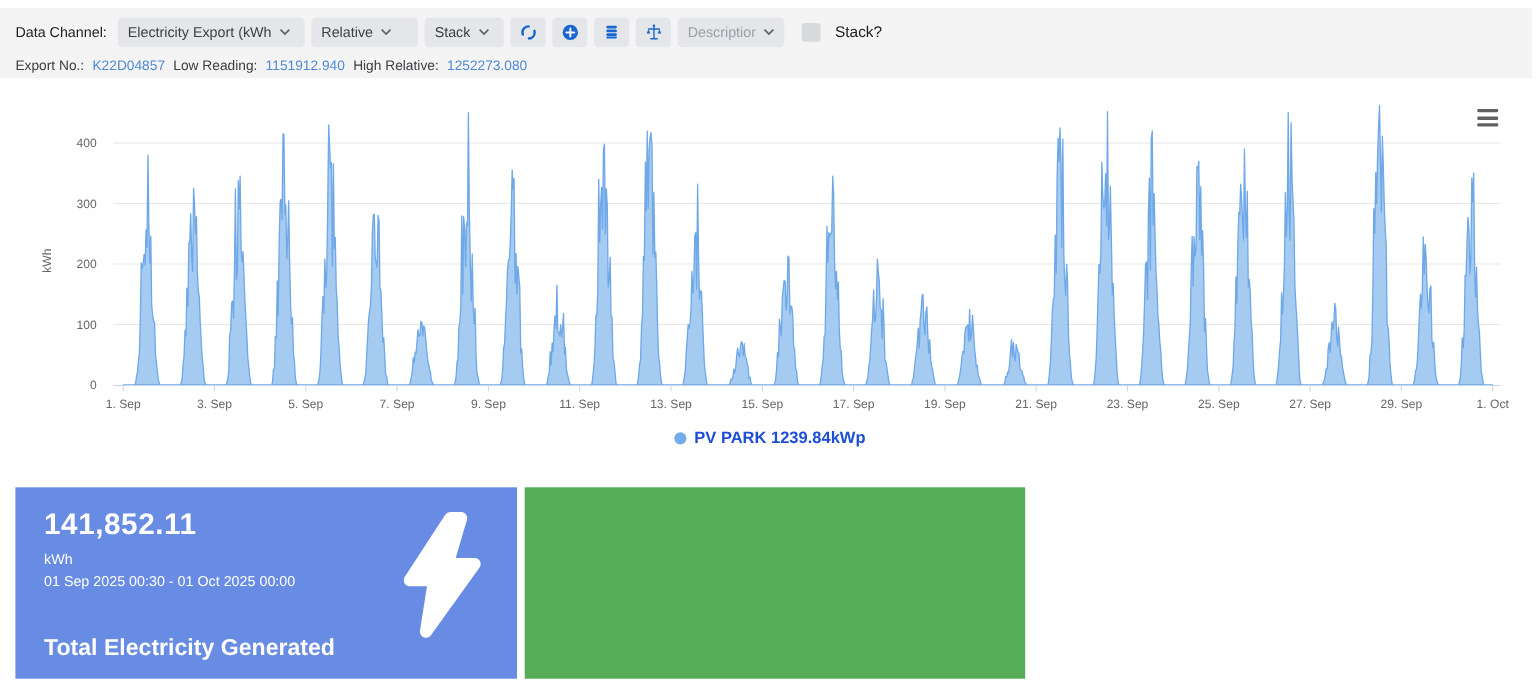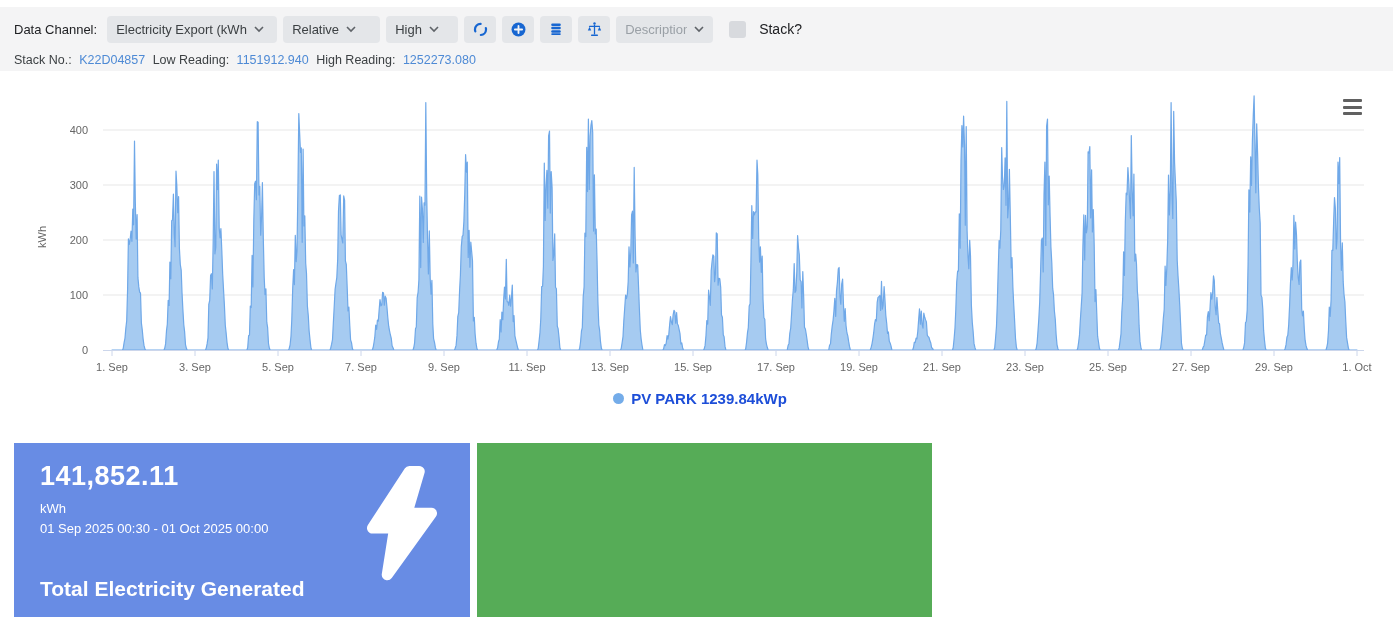--- a/index.html
+++ b/index.html
@@ -69,21 +69,21 @@
       <div class="dd dd-mode">
         <span class="dd-text">Relative</span>
         <span class="chev">
           <svg width="10" height="7" viewBox="0 0 10 7">
               <polyline points="1,1 5,5 9,1" fill="none" stroke="#5f6368" stroke-width="1.6"></polyline>
             </svg>
         </span>
       </div>
 
       <div class="dd dd-type">
-        <span class="dd-text">High</span>
+        <span class="dd-text">Stack</span>
         <span class="chev">
           <svg width="10" height="7" viewBox="0 0 10 7">
               <polyline points="1,1 5,5 9,1" fill="none" stroke="#5f6368" stroke-width="1.6"></polyline>
             </svg>
         </span>
       </div>
 
       <div class="icon-btn">
         <span style="display:flex;">
           <svg width="17" height="17" viewBox="0 0 20 20">
@@ -132,25 +132,25 @@
               <polyline points="1,1 5,5 9,1" fill="none" stroke="#5f6368" stroke-width="1.6"></polyline>
             </svg>
         </span>
       </div>
 
       <div class="checkbox"></div>
       <span class="stack-label">Stack?</span>
     </div>
 
     <div class="tb-row2">
-      <span class="lbl">Stack No.:</span>
+      <span class="lbl">Export No.:</span>
       <span class="val">K22D04857</span>
       <span class="lbl">Low Reading:</span>
       <span class="val">1151912.940</span>
-      <span class="lbl">High Reading:</span>
+      <span class="lbl">High Relative:</span>
       <span class="val">1252273.080</span>
     </div>
   </div>
 
   <div class="chart-wrap">
     <svg id="chart-svg" width="1400" height="300" viewBox="0 0 1400 300">
         <line x1="103" y1="210.0" x2="1364" y2="210.0" stroke="#e7e7e7" stroke-width="1"></line>
         <line x1="103" y1="155.0" x2="1364" y2="155.0" stroke="#e7e7e7" stroke-width="1"></line>
         <line x1="103" y1="100.0" x2="1364" y2="100.0" stroke="#e7e7e7" stroke-width="1"></line>
         <line x1="103" y1="45.0" x2="1364" y2="45.0" stroke="#e7e7e7" stroke-width="1"></line>

